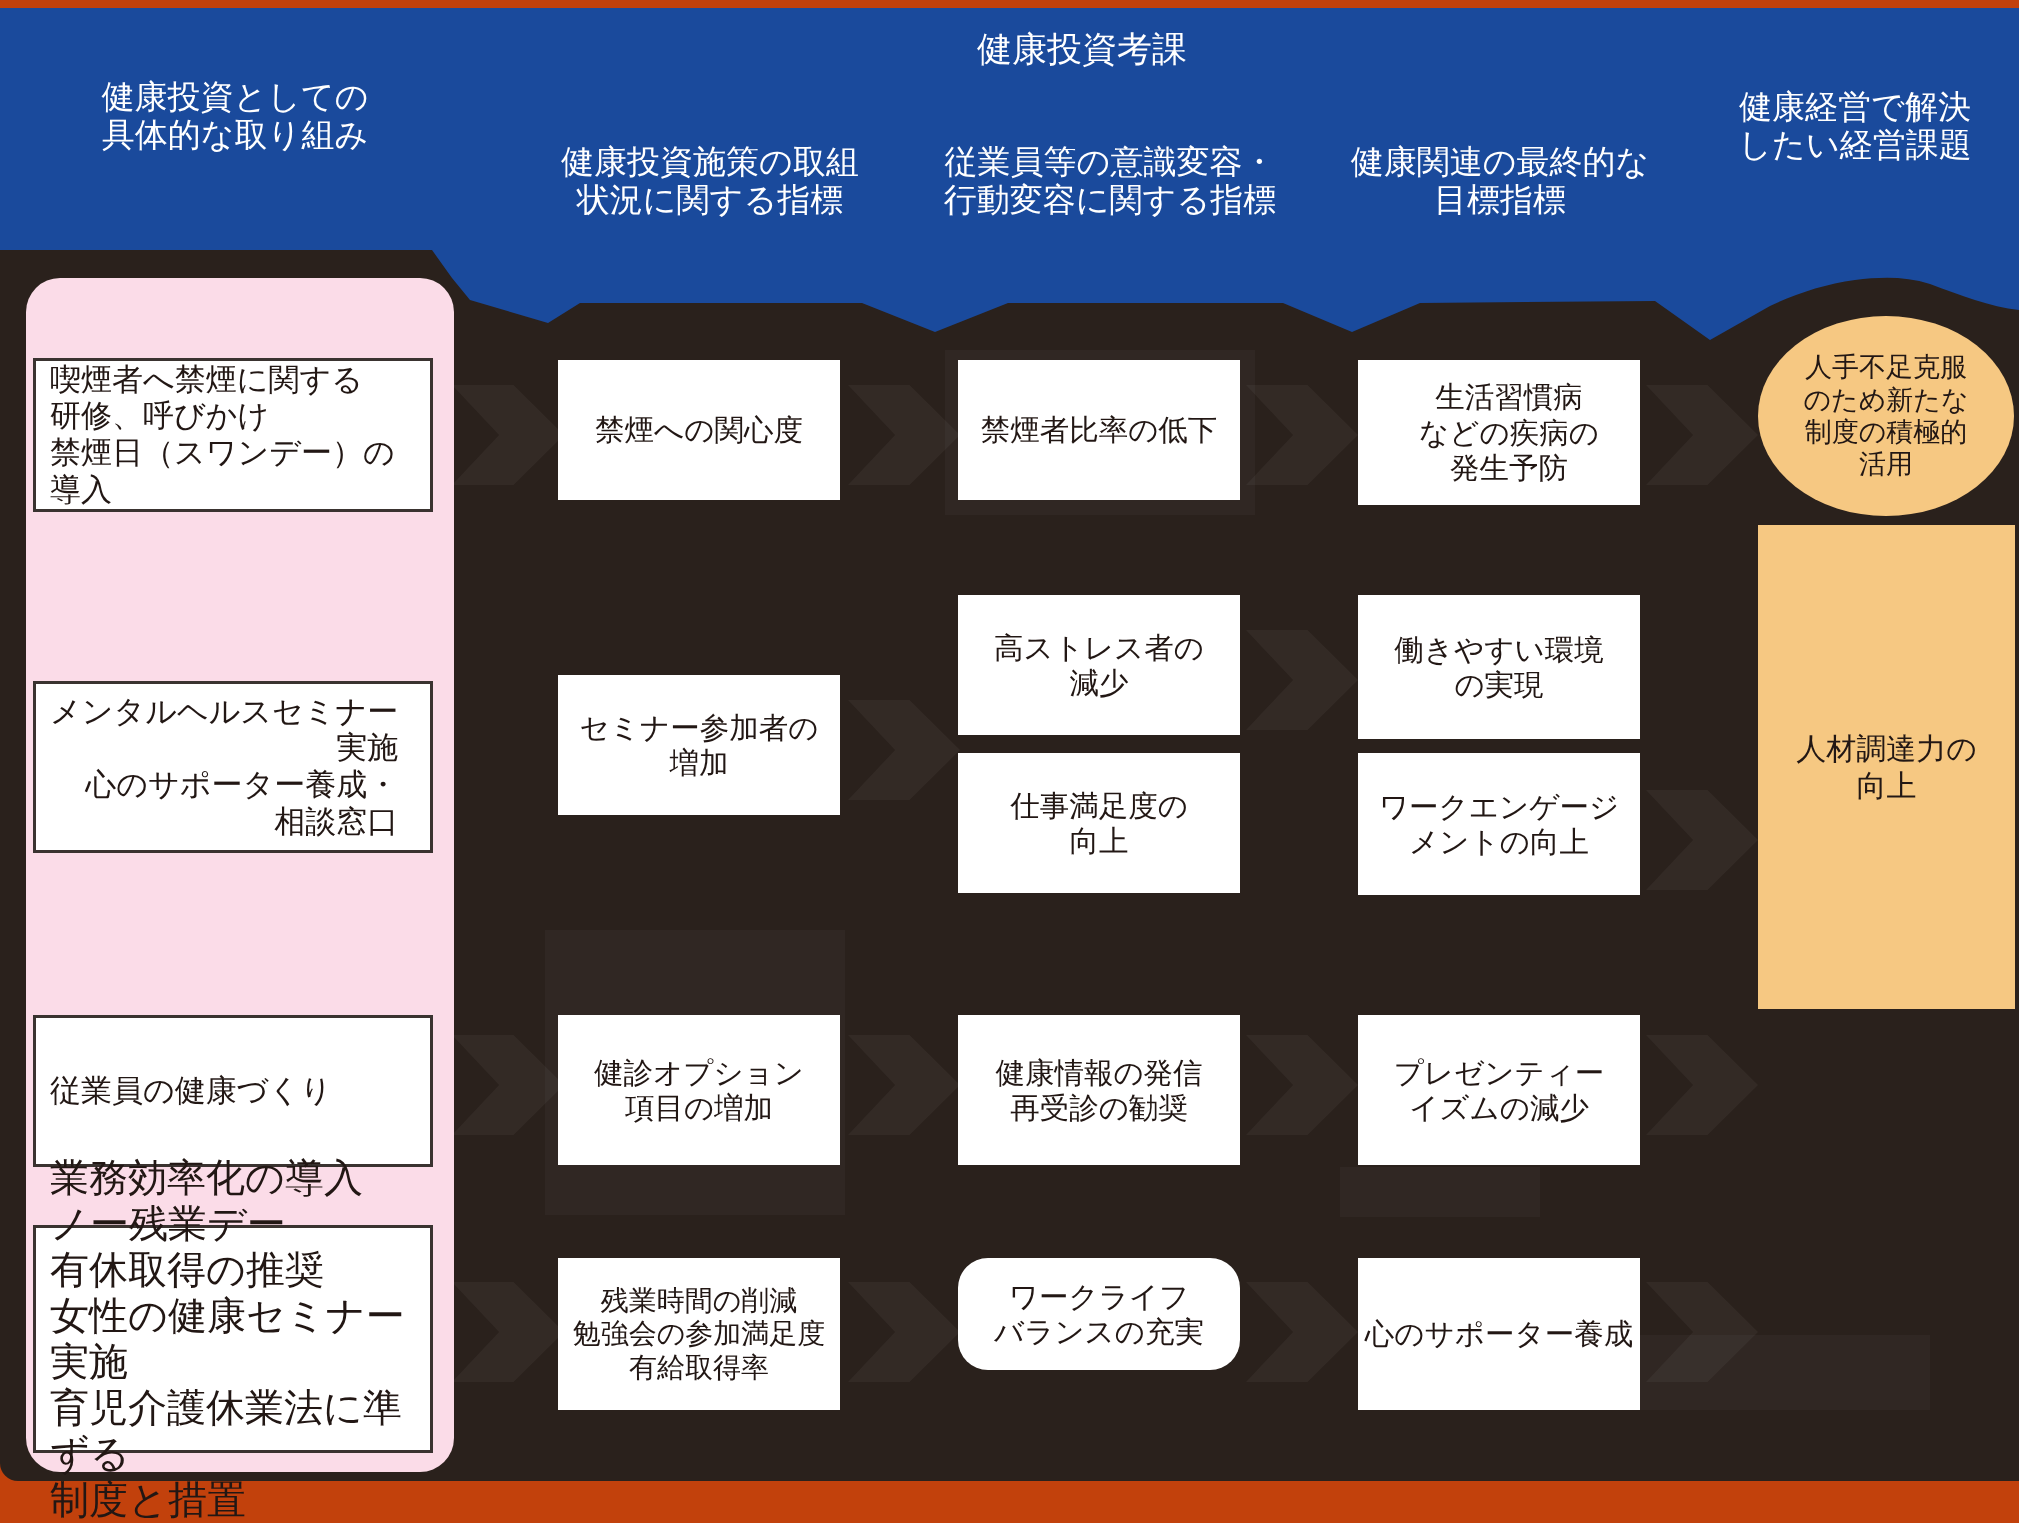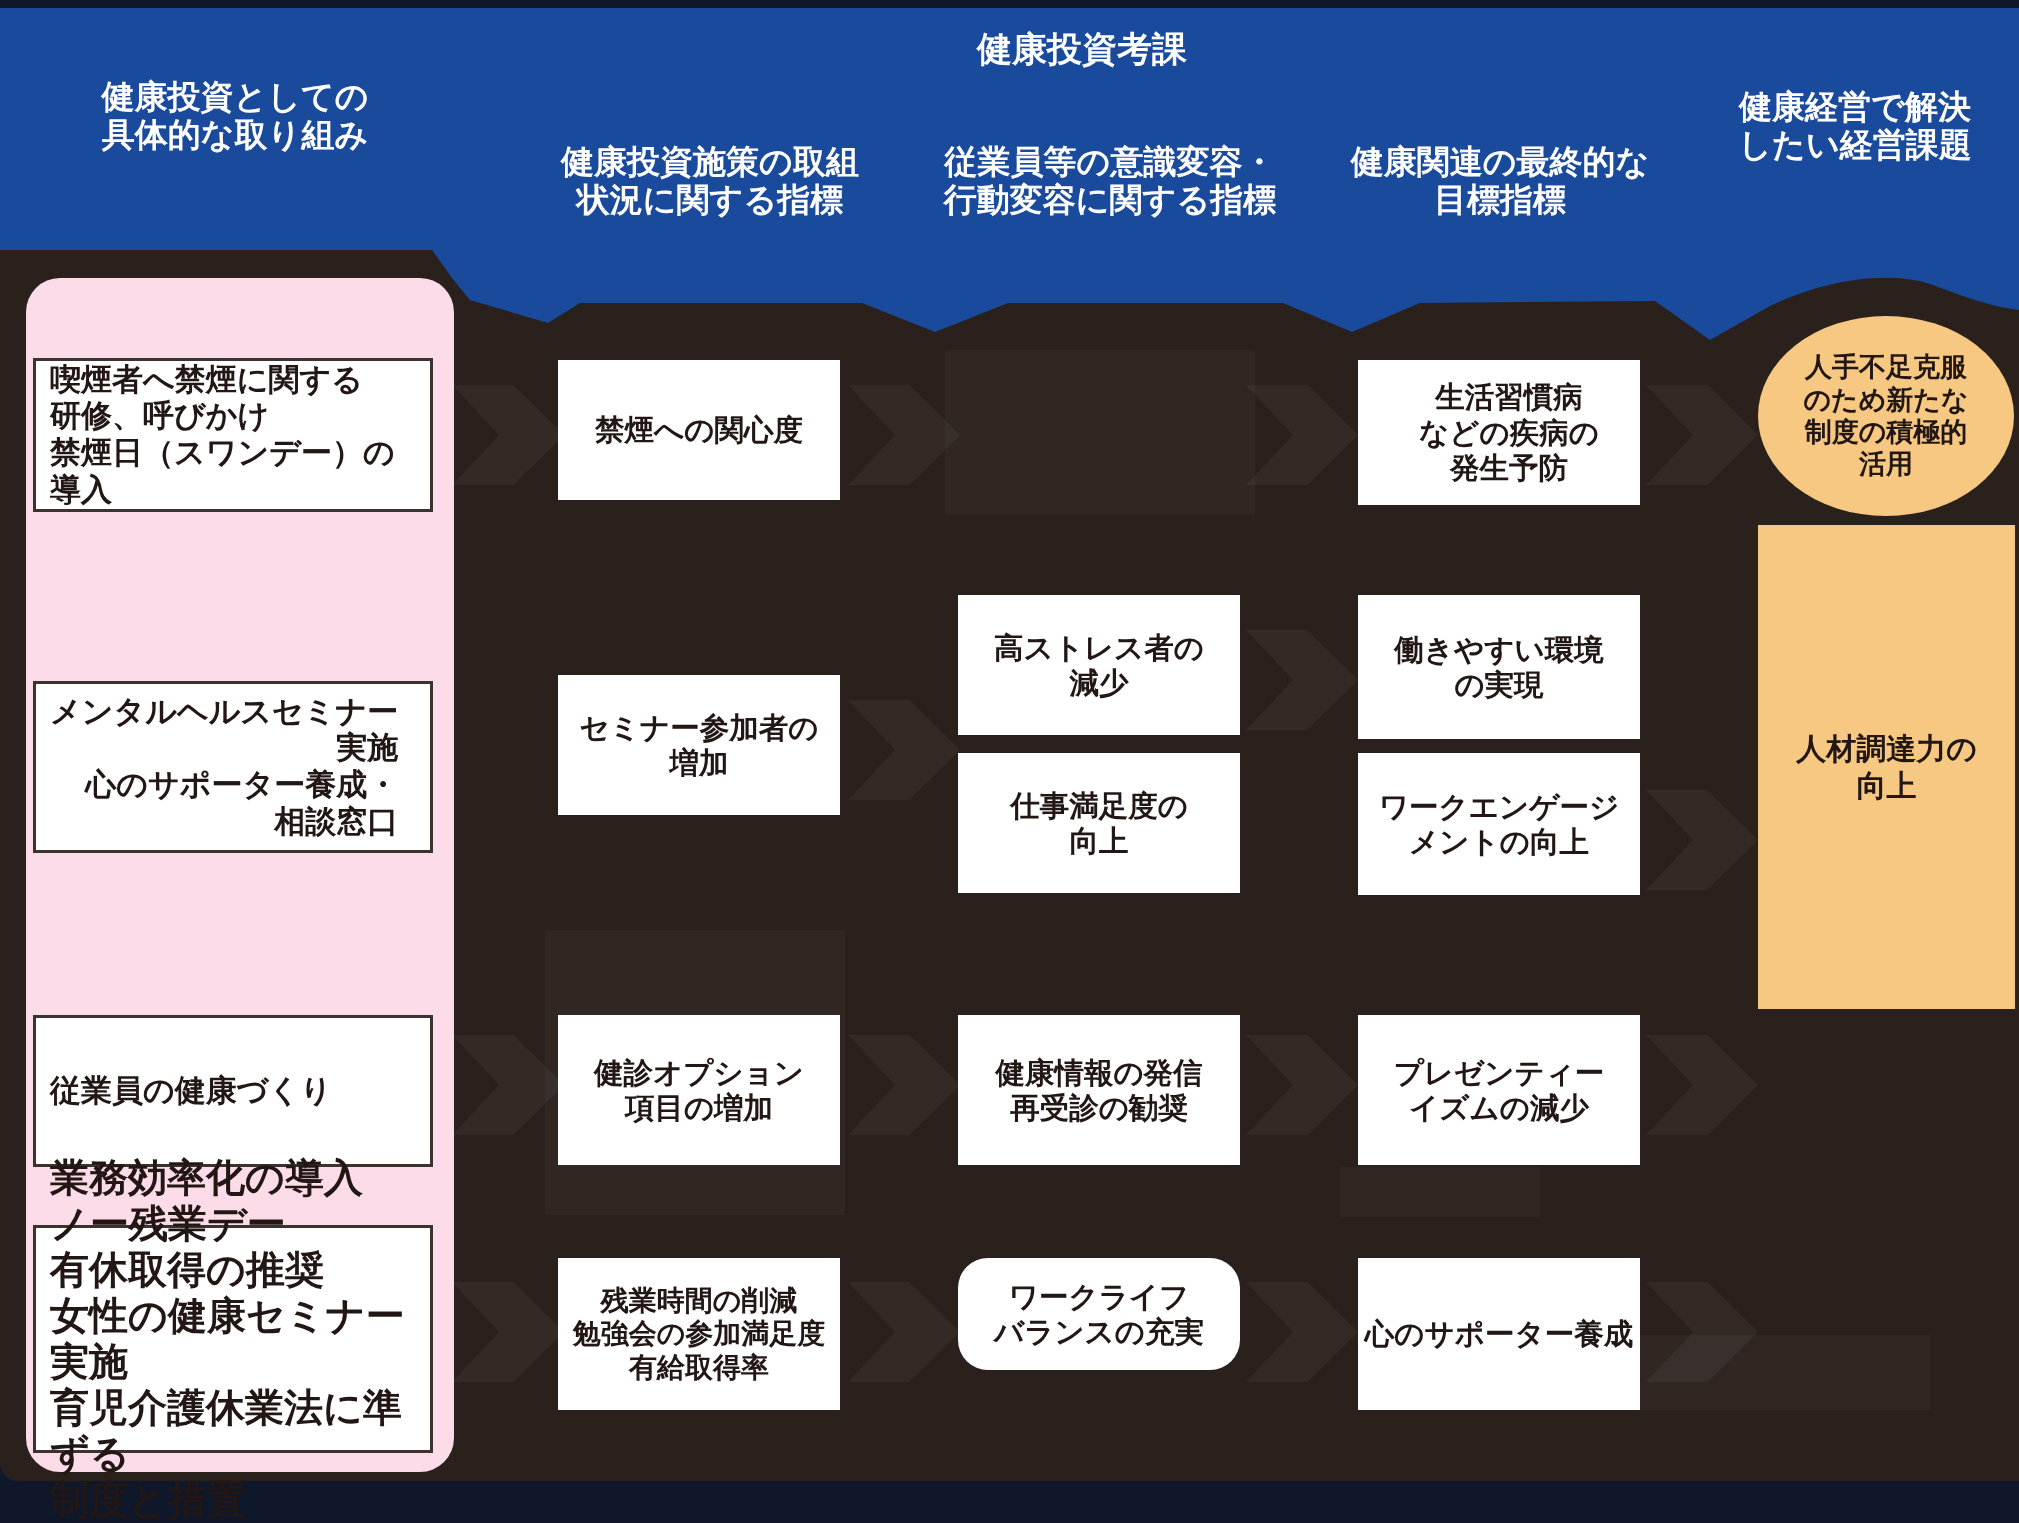--- a/index.html
+++ b/index.html
@@ -1,22 +1,22 @@
 <!DOCTYPE html>
 <html><head>
 <meta charset="utf-8">
 <style>
   html,body{margin:0;padding:0;background:#ffffff;}
   #stage{
     position:relative;
     width:2019px;height:1523px;
-    background:#0f172a;
+    background:#c2410c;
     overflow:hidden;
     font-family:"Liberation Sans","DejaVu Sans",sans-serif;
-    font-weight:700;
+    font-weight:400;
   }
   .abs{position:absolute;}
   
   #darkbg{
     left:0;top:200px;width:2019px;height:1281px;
     background:#2A211C;
     border-bottom-left-radius:18px;
   }
   
   #bluehdr{left:0;top:0;width:2019px;height:360px;}
@@ -162,20 +162,21 @@
 
   <div class="abs wbox" style="left:558px;top:360px;height:140px;">禁煙への関心度</div>
   <div class="abs wbox" style="left:558px;top:675px;height:140px;">セミナー参加者の
 増加</div>
   <div class="abs wbox" style="left:558px;top:1015px;height:150px;">健診オプション
 項目の増加</div>
   <div class="abs wbox" style="left:558px;top:1258px;height:152px;font-size:28px;">残業時間の削減
 勉強会の参加満足度
 有給取得率</div>
 
+  <div class="abs wbox" style="left:958px;top:360px;height:140px;">禁煙者比率の低下</div>
   <div class="abs wbox" style="left:958px;top:595px;height:140px;">高ストレス者の
 減少</div>
   <div class="abs wbox" style="left:958px;top:753px;height:140px;">仕事満足度の
 向上</div>
   <div class="abs wbox" style="left:958px;top:1015px;height:150px;">健康情報の発信
 再受診の勧奨</div>
   <div class="abs wbox" style="left:958px;top:1258px;height:112px;border-radius:30px;">ワークライフ
 バランスの充実</div>
 
   <div class="abs wbox" style="left:1358px;top:360px;height:145px;padding-left:20px;">生活習慣病

